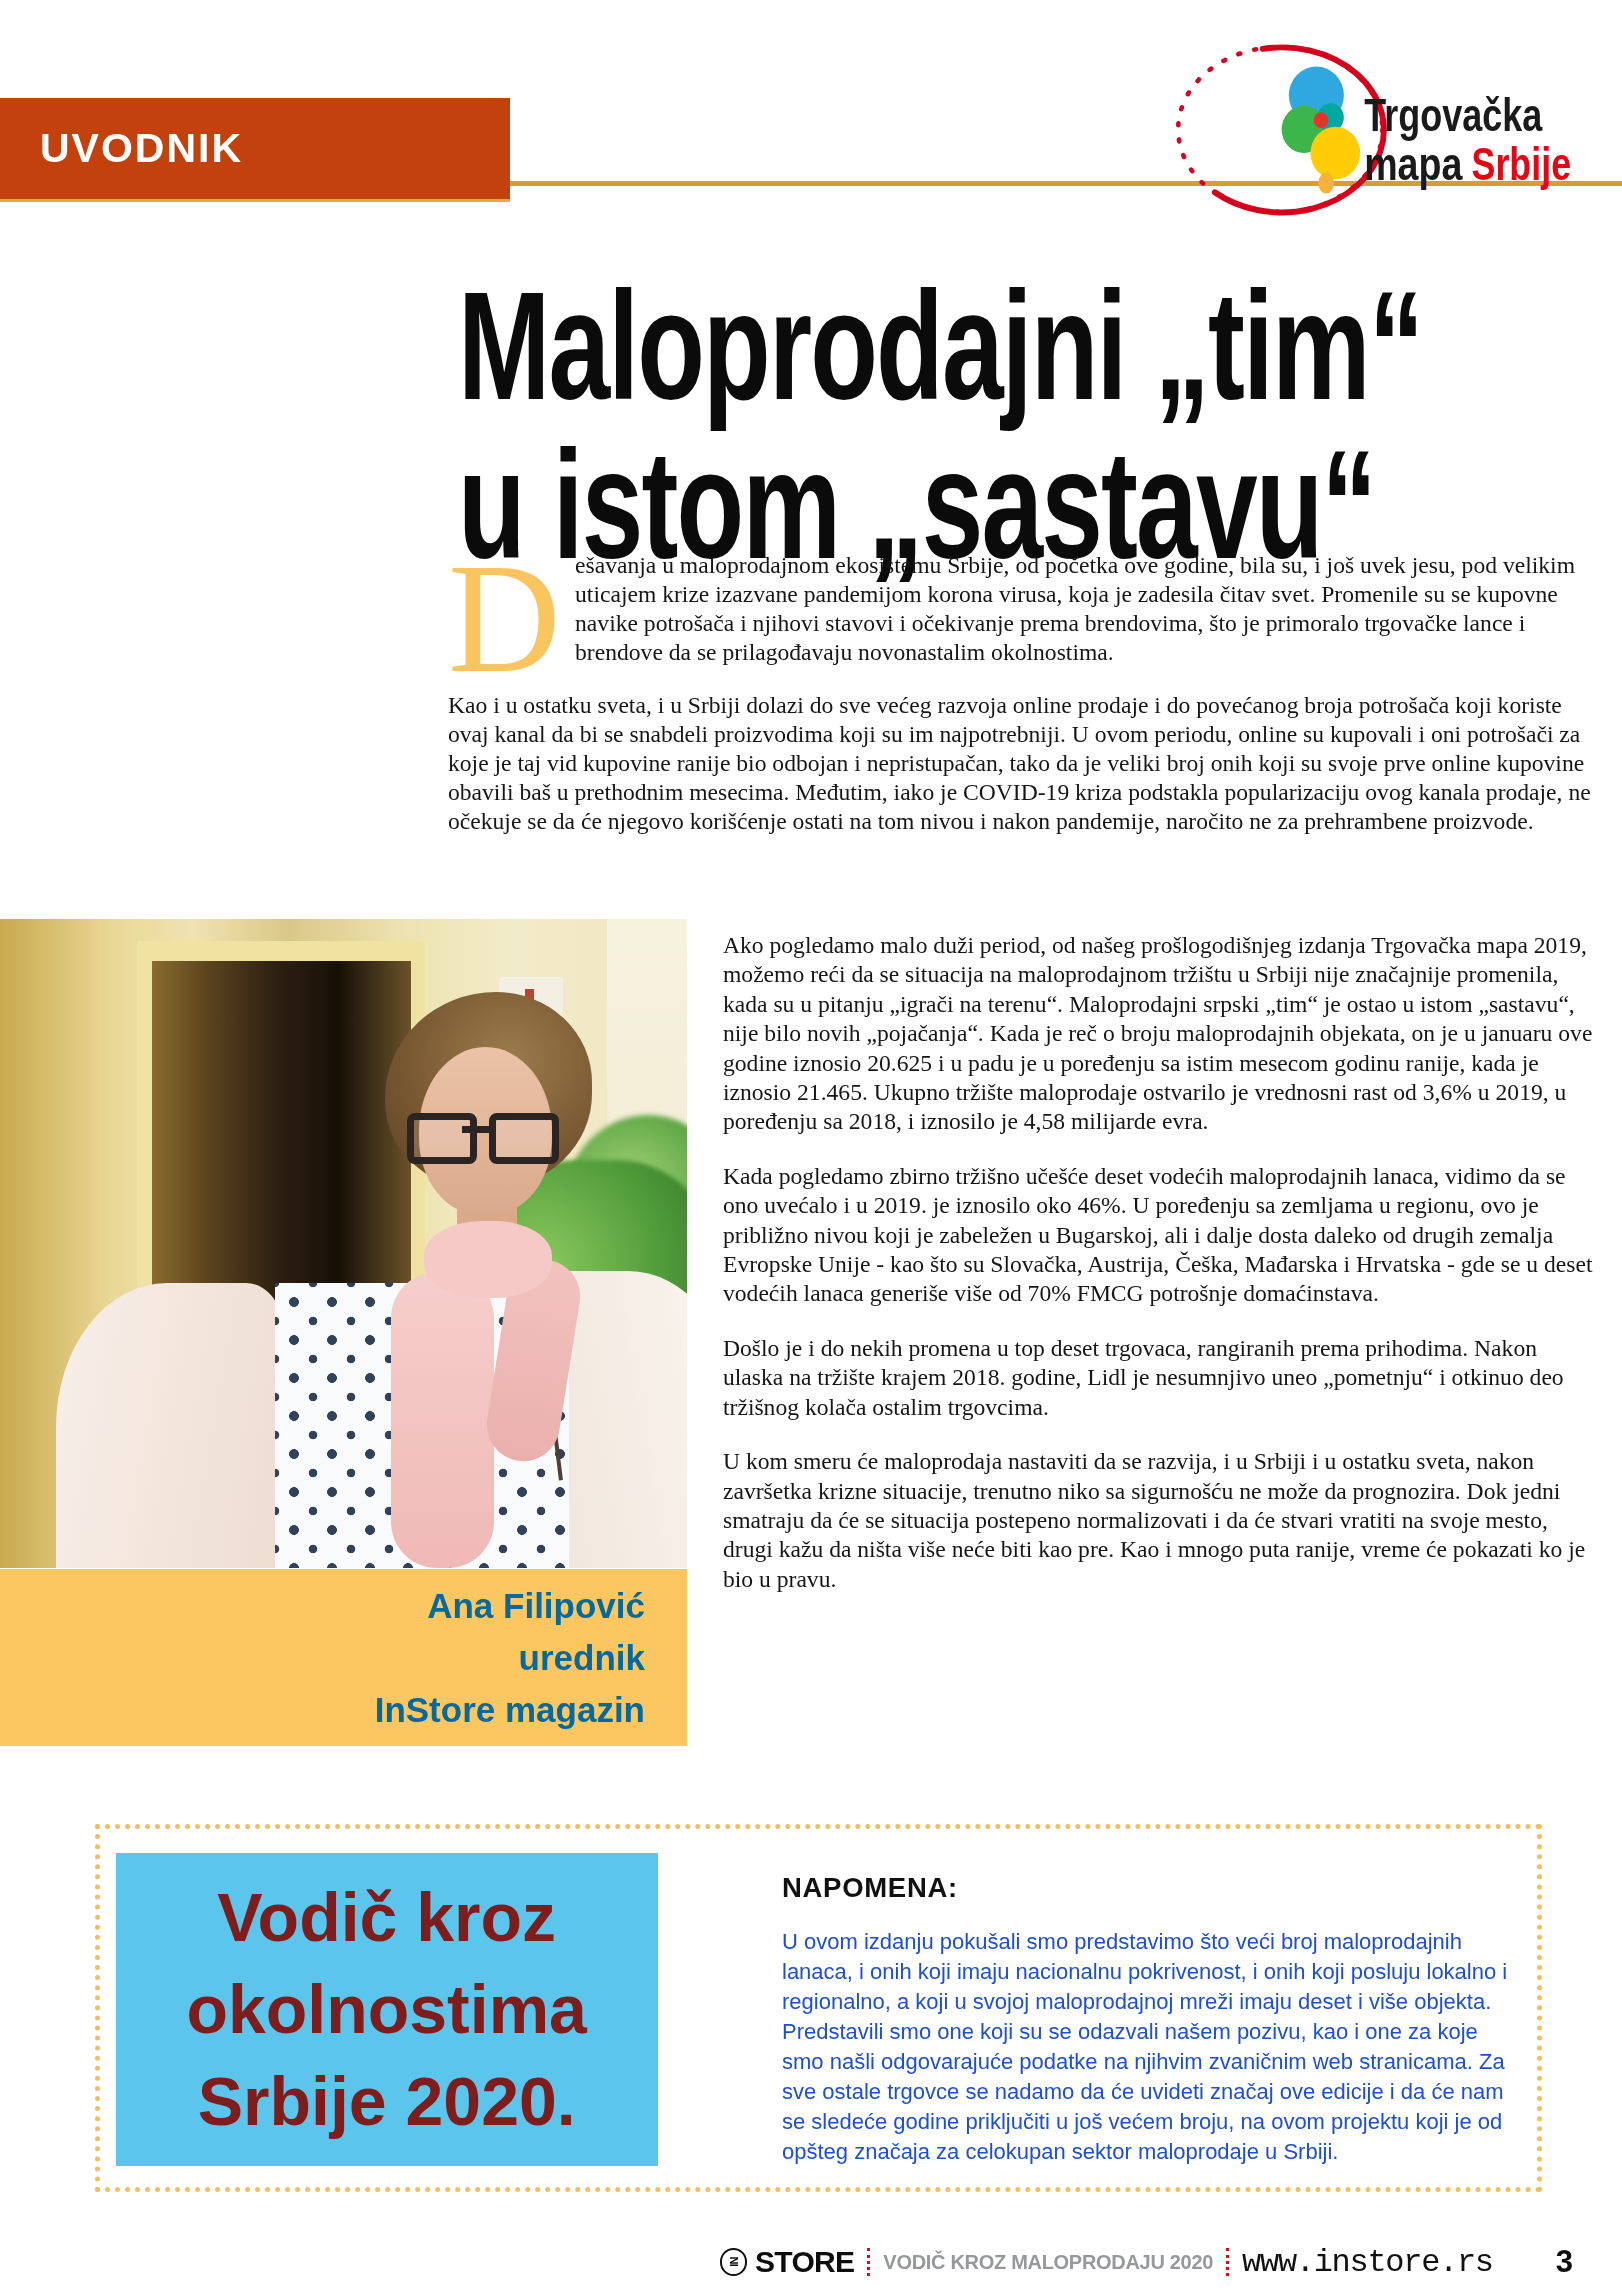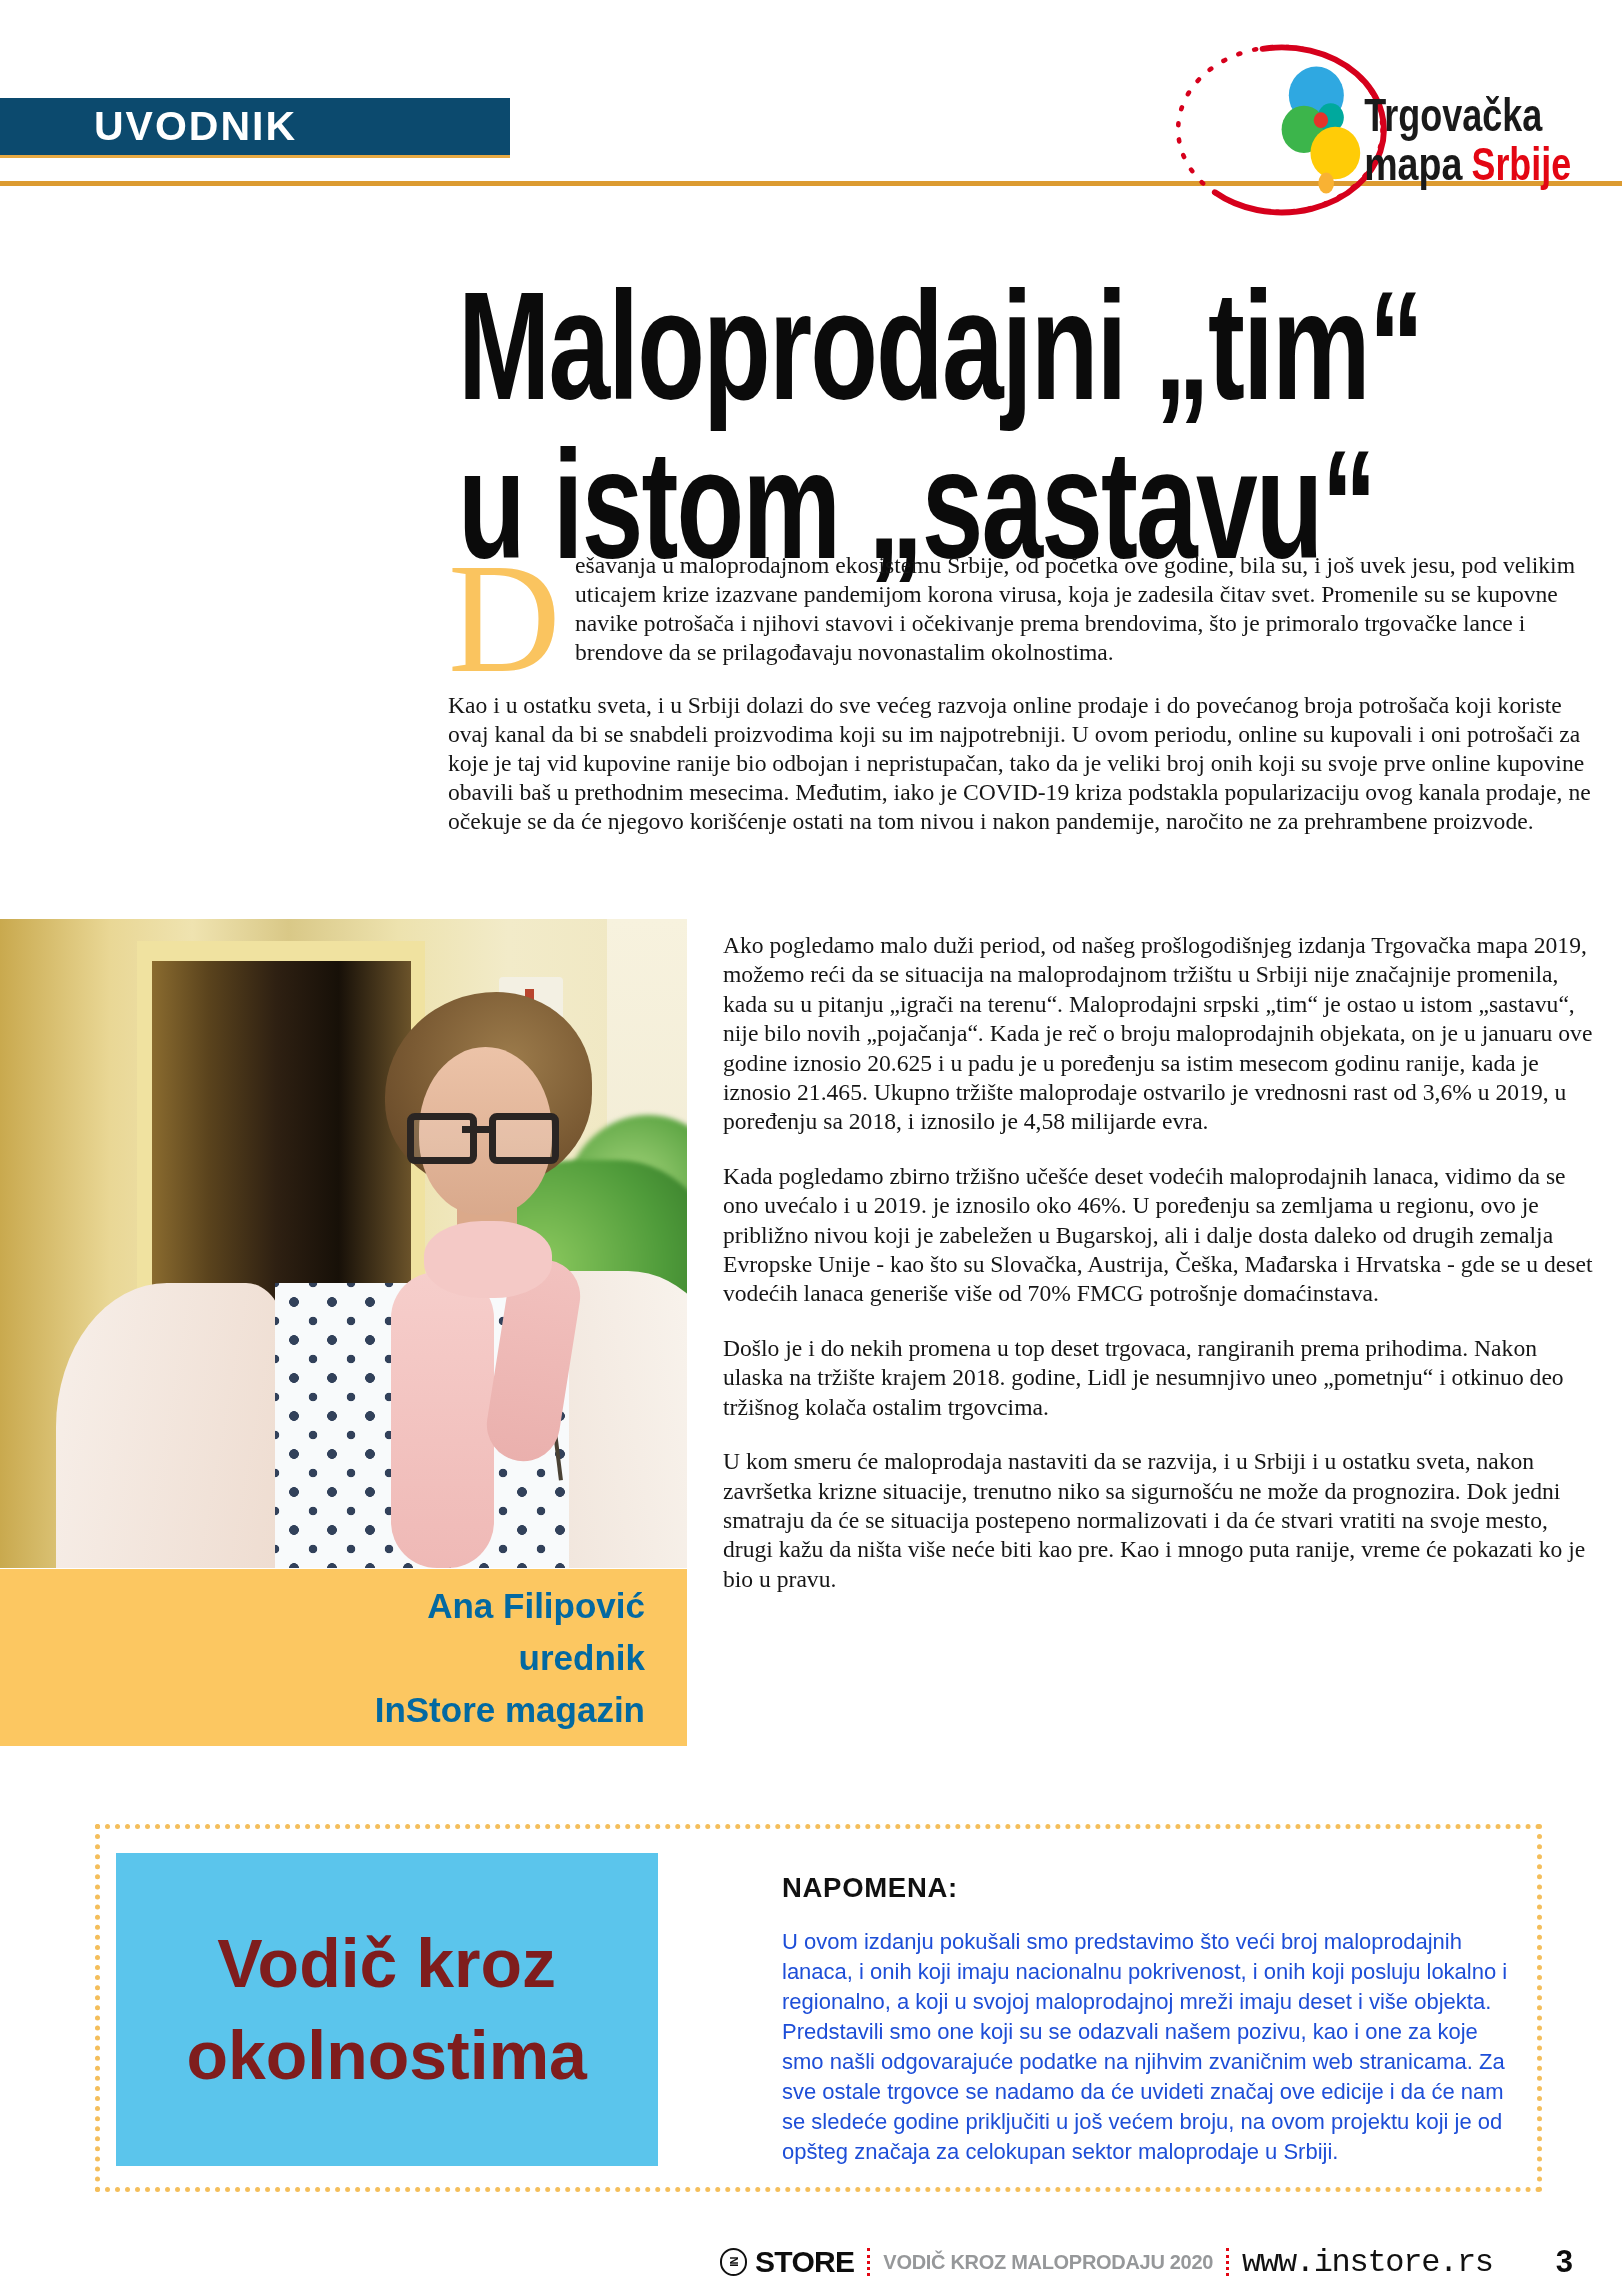--- a/index.html
+++ b/index.html
@@ -3,22 +3,22 @@
 <meta charset="utf-8">
 <style>
   html,body{margin:0;padding:0;background:#9a9a9a;}
   .page{
     position:relative;width:1623px;height:2295px;background:#ffffff;
     font-family:"Liberation Sans",sans-serif;overflow:hidden;margin:0 auto;
   }
   
   .top-rule{position:absolute;left:0;top:181px;width:1623px;height:4.6px;background:#dc9b30;}
   .kicker{
-    position:absolute;left:0;top:98px;width:510px;height:60px;background:#0c4a6e;
-    display:flex;align-items:center;box-sizing:border-box;padding-left:94px;
+    position:absolute;left:0;top:98px;width:510px;height:104px;background:#c2410c;
+    display:flex;align-items:center;box-sizing:border-box;padding-left:40px;
     border-bottom:3.9px solid #e8a942;
   }
   .kicker span{font-size:41px;font-weight:bold;color:#ffffff;letter-spacing:2px;}
   .logo{position:absolute;left:1169px;top:31px;width:406px;height:185px;}
   
   .headline{
     position:absolute;left:458px;top:267px;color:#0b0b0b;font-weight:bold;
     font-size:154px;line-height:1.03;letter-spacing:-2.6px;white-space:nowrap;
     transform:scaleX(0.72);transform-origin:left top;
   }
@@ -175,20 +175,21 @@
     <p>Ako pogledamo malo duži period, od našeg prošlogodišnjeg izdanja Trgovačka mapa 2019, možemo reći da se situacija na maloprodajnom tržištu u Srbiji nije značajnije promenila, kada su u pitanju „igrači na terenu“. Maloprodajni srpski „tim“ je ostao u istom „sastavu“, nije bilo novih „pojačanja“. Kada je reč o broju maloprodajnih objekata, on je u januaru ove godine iznosio 20.625 i u padu je u poređenju sa istim mesecom godinu ranije, kada je iznosio 21.465. Ukupno tržište maloprodaje ostvarilo je vrednosni rast od 3,6% u 2019, u poređenju sa 2018, i iznosilo je 4,58 milijarde evra.</p>
     <p>Kada pogledamo zbirno tržišno učešće deset vodećih maloprodajnih lanaca, vidimo da se ono uvećalo i u 2019. je iznosilo oko 46%. U poređenju sa zemljama u regionu, ovo je približno nivou koji je zabeležen u Bugarskoj, ali i dalje dosta daleko od drugih zemalja Evropske Unije - kao što su Slovačka, Austrija, Češka, Mađarska i Hrvatska - gde se u deset vodećih lanaca generiše više od 70% FMCG potrošnje domaćinstava.</p>
     <p>Došlo je i do nekih promena u top deset trgovaca, rangiranih prema prihodima. Nakon ulaska na tržište krajem 2018. godine, Lidl je nesumnjivo uneo „pometnju“ i otkinuo deo tržišnog kolača ostalim trgovcima.</p>
     <p>U kom smeru će maloprodaja nastaviti da se razvija, i u Srbiji i u ostatku sveta, nakon završetka krizne situacije, trenutno niko sa sigurnošću ne može da prognozira. Dok jedni smatraju da će se situacija postepeno normalizovati i da će stvari vratiti na svoje mesto, drugi kažu da ništa više neće biti kao pre. Kao i mnogo puta ranije, vreme će pokazati ko je bio u pravu.</p>
   </div>
 
   <div class="promo-wrap">
     <div class="promo-blue">
       <div>Vodič kroz</div>
       <div>okolnostima</div>
+      <div>Srbije 2020.</div>
     </div>
     <div class="note-head">NAPOMENA:</div>
     <div class="note-body">U ovom izdanju pokušali smo predstavimo što veći broj maloprodajnih lanaca, i onih koji imaju nacionalnu pokrivenost, i onih koji posluju lokalno i regionalno, a koji u svojoj maloprodajnoj mreži imaju deset i više objekta. Predstavili smo one koji su se odazvali našem pozivu, kao i one za koje smo našli odgovarajuće podatke na njihvim zvaničnim web stranicama. Za sve ostale trgovce se nadamo da će uvideti značaj ove edicije i da će nam se sledeće godine priključiti u još većem broju, na ovom projektu koji je od opšteg značaja za celokupan sektor maloprodaje u Srbiji.</div>
   </div>
 
   <div class="footer">
     <div class="badge">
       <span>IN</span>
     </div>
     <div class="brand">STORE</div>

